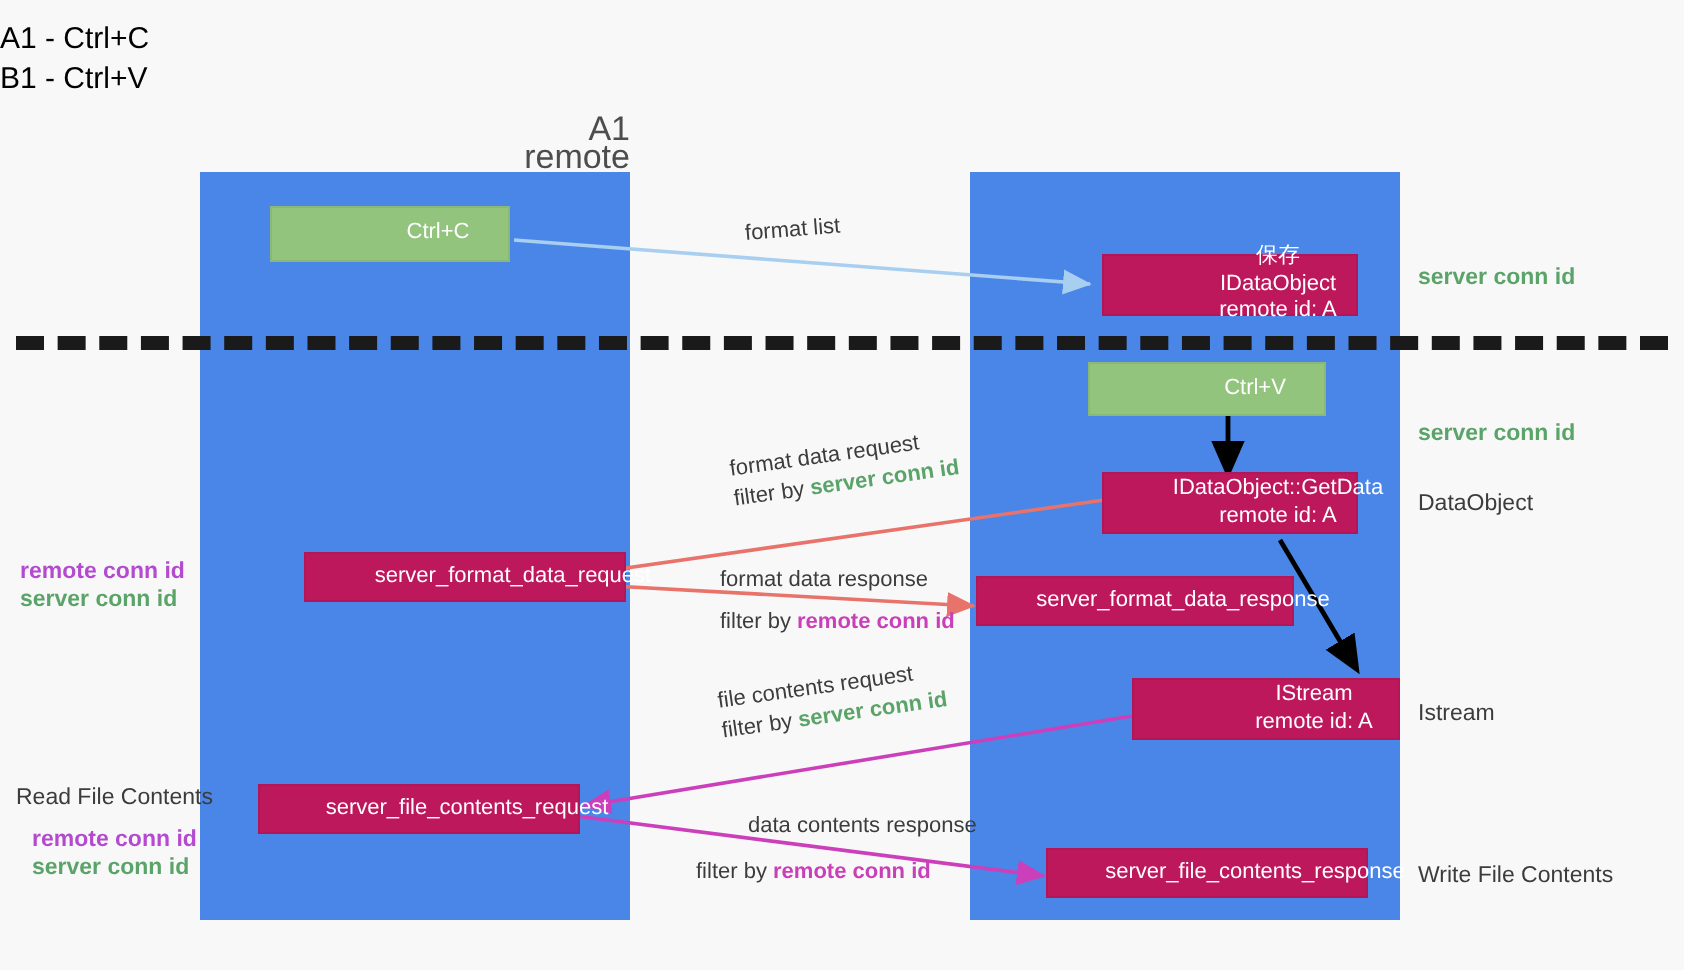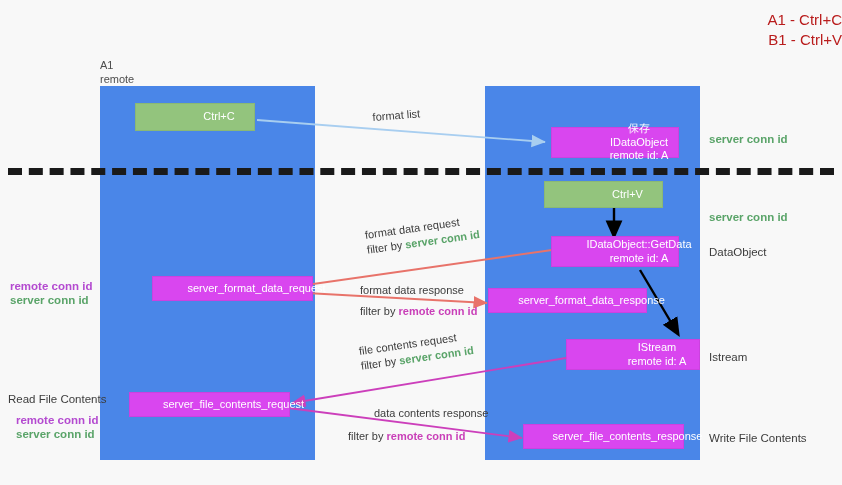--- a/index.html
+++ b/index.html
@@ -26,51 +26,51 @@
     width: 842px;
     height: 485px;
     overflow: visible;
   }
   .lane {
     position: absolute;
     background: #4a86e8;
   }
   .lane-head {
     position: absolute;
-    text-align: left;
-    font-size: 11px;
+    text-align: right;
+    font-size: 17px;
     line-height: 14px;
     color: #4d4d4d;
   }
   .title {
     position: absolute;
     left: 0;
     top: 10px;
     width: 842px;
-    text-align: right;
+    text-align: left;
     font-size: 15px;
     line-height: 20px;
-    color: #b91c1c;
+    color: #000000;
   }
   .node {
     position: absolute;
     box-sizing: border-box;
     display: flex;
     flex-direction: column;
     align-items: center;
     justify-content: center;
     text-align: center;
     color: #ffffff;
     font-size: 11px;
     line-height: 13.5px;
     border: 1px solid rgba(0,0,0,0.06);
     padding-left: 48px;
   }
   .node.green { background: #93c47d; }
-  .node.orange { background: #d946ef; }
+  .node.orange { background: #be185d; }
   .node .l2 { font-weight: normal; }
   .side-label {
     position: absolute;
     font-size: 11.5px;
     line-height: 14px;
     white-space: nowrap;
   }
   .side-label.dark { color: #3c3c3c; text-align: right; }
   .conn-green { color: #5aa469; font-weight: bold; }
   .conn-purple { color: #b44ad0; font-weight: bold; }

